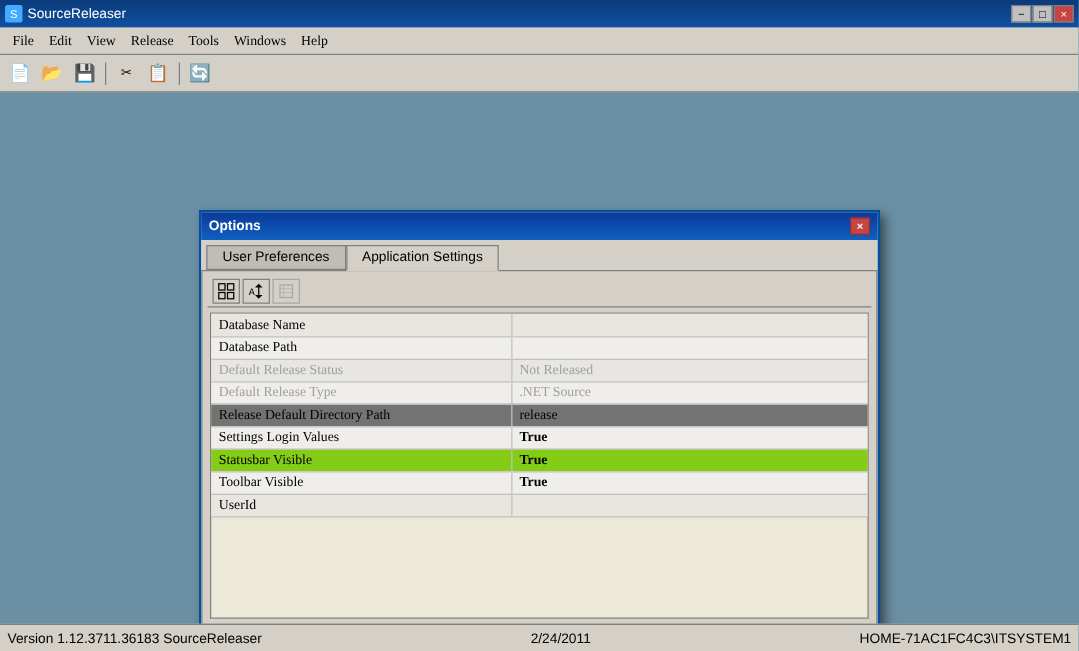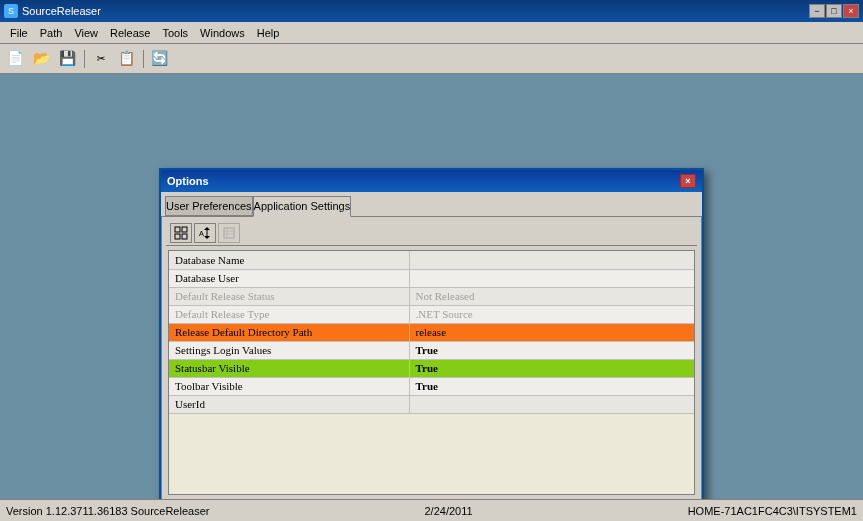--- a/index.html
+++ b/index.html
@@ -59,21 +59,21 @@
     }
 
     
     .menu-bar {
       background: #d4d0c8;
       height: 22px;
       display: flex;
       align-items: center;
       padding: 0 4px;
       border-bottom: 1px solid #808080;
-      font-family: Liberation Sans, sans-serif;
+      font-family: Liberation Serif, serif;
       font-size: 11px;
     }
     .menu-item {
       padding: 2px 6px;
       cursor: pointer;
     }
 
     
     .toolbar {
       background: #d4d0c8;
@@ -173,21 +173,21 @@
       font-weight: bold;
     }
 
     
     .tabs {
       display: flex;
       padding: 4px 4px 0 4px;
       background: #d4d0c8;
     }
     .tab {
-      padding: 3px 0;
+      padding: 3px 12px;
       border: 1px solid #808080;
       font-family: Tahoma, sans-serif;
       font-size: 11px;
       cursor: pointer;
       background: #c0bdb5;
       position: relative;
     }
     .tab.active {
       background: #d4d0c8;
       border-bottom: 1px solid #d4d0c8;
@@ -304,21 +304,21 @@
   <span class="title-bar-text">SourceReleaser</span>
   <div class="title-bar-buttons">
     <div class="title-bar-btn">−</div>
     <div class="title-bar-btn">□</div>
     <div class="title-bar-btn" style="background:#c54444;color:white;">×</div>
   </div>
 </div>
 
 <div class="menu-bar">
   <div class="menu-item">File</div>
-  <div class="menu-item">Path</div>
+  <div class="menu-item">Edit</div>
   <div class="menu-item">View</div>
   <div class="menu-item">Release</div>
   <div class="menu-item">Tools</div>
   <div class="menu-item">Windows</div>
   <div class="menu-item">Help</div>
 </div>
 
 <div class="toolbar">
   <div class="toolbar-btn">📄</div>
   <div class="toolbar-btn">📂</div>
@@ -378,32 +378,32 @@
         </div>
 
         <div class="content-area">
           <table class="settings-table">
             <tbody id="settings-tbody">
             <tr style="background: rgb(232, 230, 224);">
                   <td>Database Name</td>
                   <td></td>
                 </tr>
                 <tr style="background: rgb(240, 238, 234);">
-                  <td>Database User</td>
+                  <td>Database Path</td>
                   <td></td>
                 </tr>
                 <tr style="background: rgb(232, 230, 224);">
                   <td class="grayed">Default Release Status</td>
                   <td class="grayed">Not Released</td>
                 </tr>
                 <tr style="background: rgb(240, 238, 234);">
                   <td class="grayed">Default Release Type</td>
                   <td class="grayed">.NET Source</td>
                 </tr>
-                <tr style="background: #f97316;">
+                <tr style="background: #737373;">
                   <td>Release Default Directory Path</td>
                   <td>release</td>
                 </tr>
                 <tr style="background: rgb(240, 238, 234);">
                   <td>Settings Login Values</td>
                   <td class="value-bold">True</td>
                 </tr>
                 <tr style="background: #84cc16;">
                   <td>Statusbar Visible</td>
                   <td class="value-bold">True</td>

